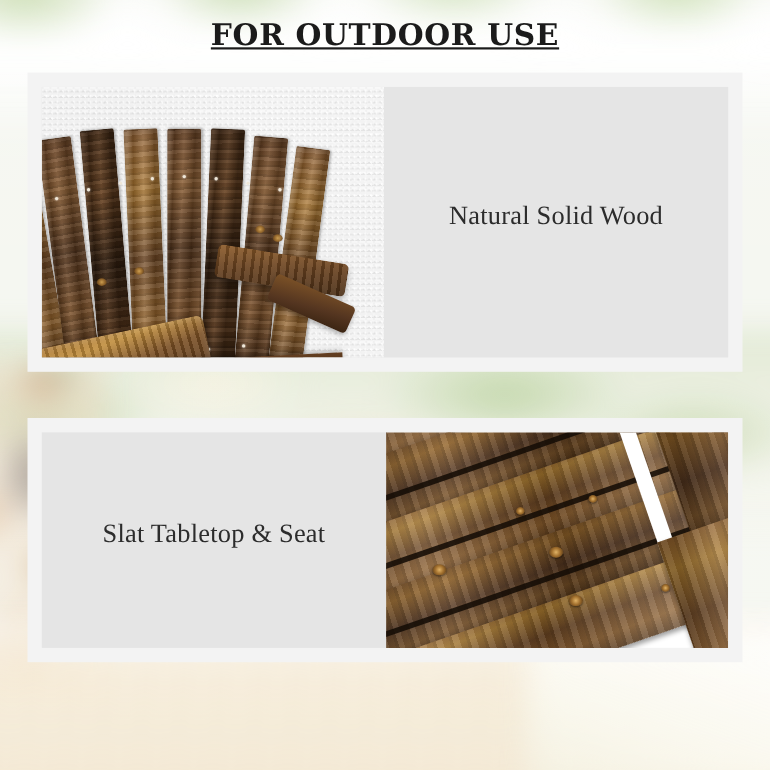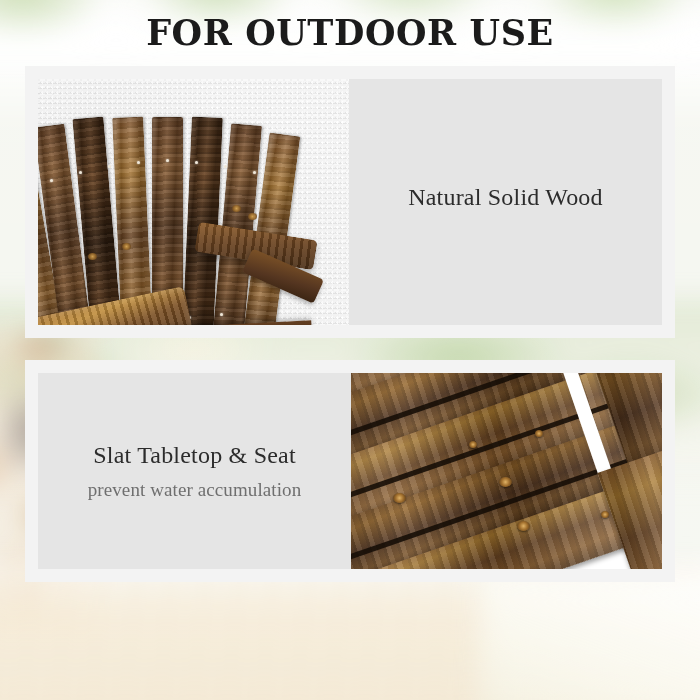--- a/index.html
+++ b/index.html
@@ -105,37 +105,38 @@
     top: 0; left: 0; right: 0;
     height: 64px;
     z-index: 3;
     display: flex;
     align-items: center;
     justify-content: center;
   }
   #page-title {
     font-family: "DejaVu Serif", "Liberation Serif", serif;
     font-weight: 700;
-    font-size: 35px;
+    font-size: 27px;
     letter-spacing: .6px;
     color: #1b1b1b;
     line-height: 1;
     white-space: nowrap;
+    text-decoration: underline;
   }
 
   
   .card {
     position: absolute;
     z-index: 2;
     background: #f3f3f3;
     display: flex;
     padding: 13px;
   }
   #card-wood  { left: 25px; top: 66px;  width: 650px; height: 272px; }
-  #card-slat  { left: 25px; top: 360px; width: 650px; height: 222px; }
+  #card-slat  { left: 25px; top: 380px; width: 650px; height: 222px; }
 
   .card-inner {
     flex: 1;
     background: #e5e5e5;
     display: flex;
     position: relative;
     overflow: hidden;
   }
 
   .card-photo {
@@ -402,21 +403,20 @@
     </div>
 
   </div>
 </section>
 
 <section class="card" id="card-slat">
   <div class="card-inner">
 
     <div class="card-text">
       <div class="feature-heading">Slat Tabletop &amp; Seat</div>
-      <div class="feature-sub">prevent water accumulation</div>
     </div>
 
     <div class="card-photo">
       <div class="slatshot">
         <div class="plank" style="top:-10px;"></div>
         <div class="gapline" style="top:26px;"></div>
         <div class="plank alt" style="top:52px;"></div>
         <div class="gapline" style="top:88px;"></div>
         <div class="plank" style="top:114px;"></div>
         <div class="gapline" style="top:150px;"></div>

